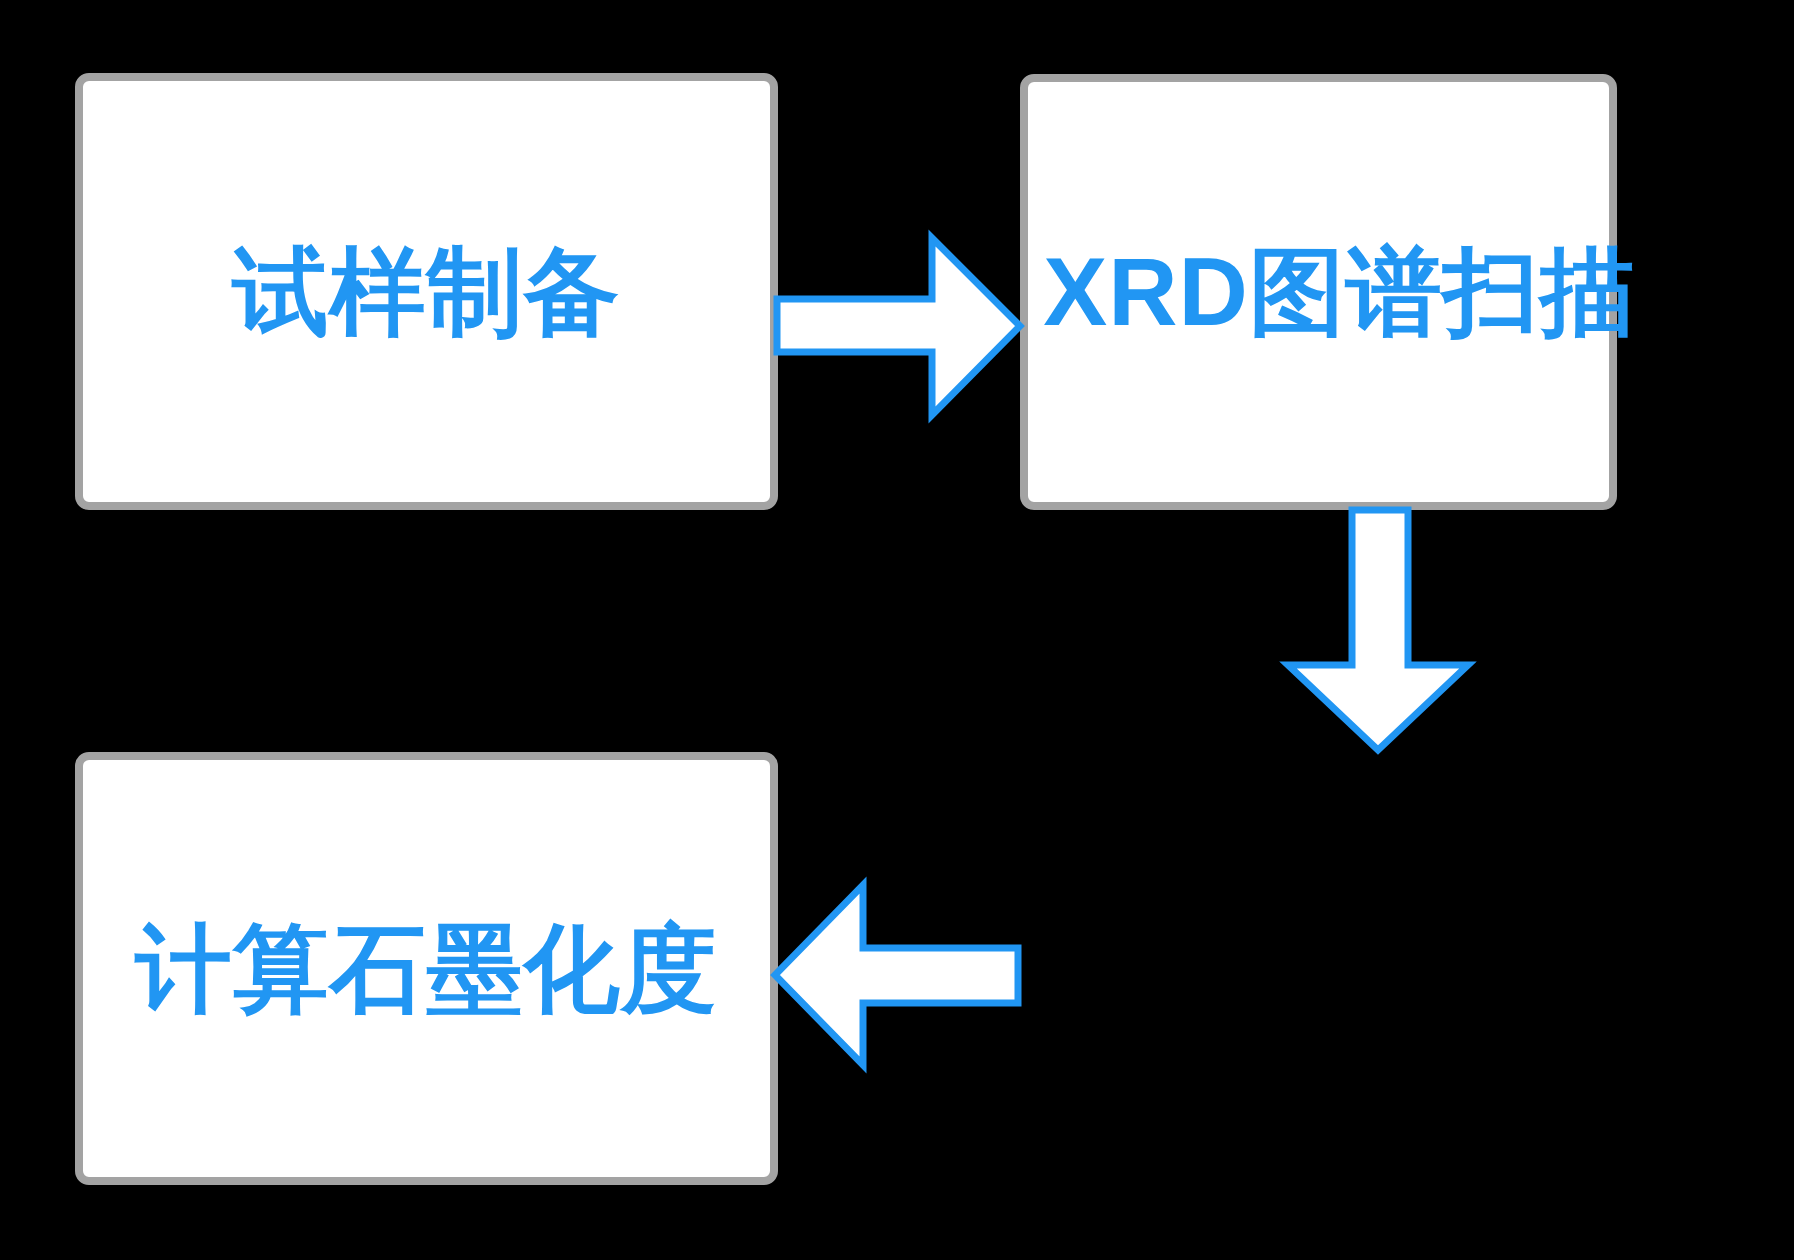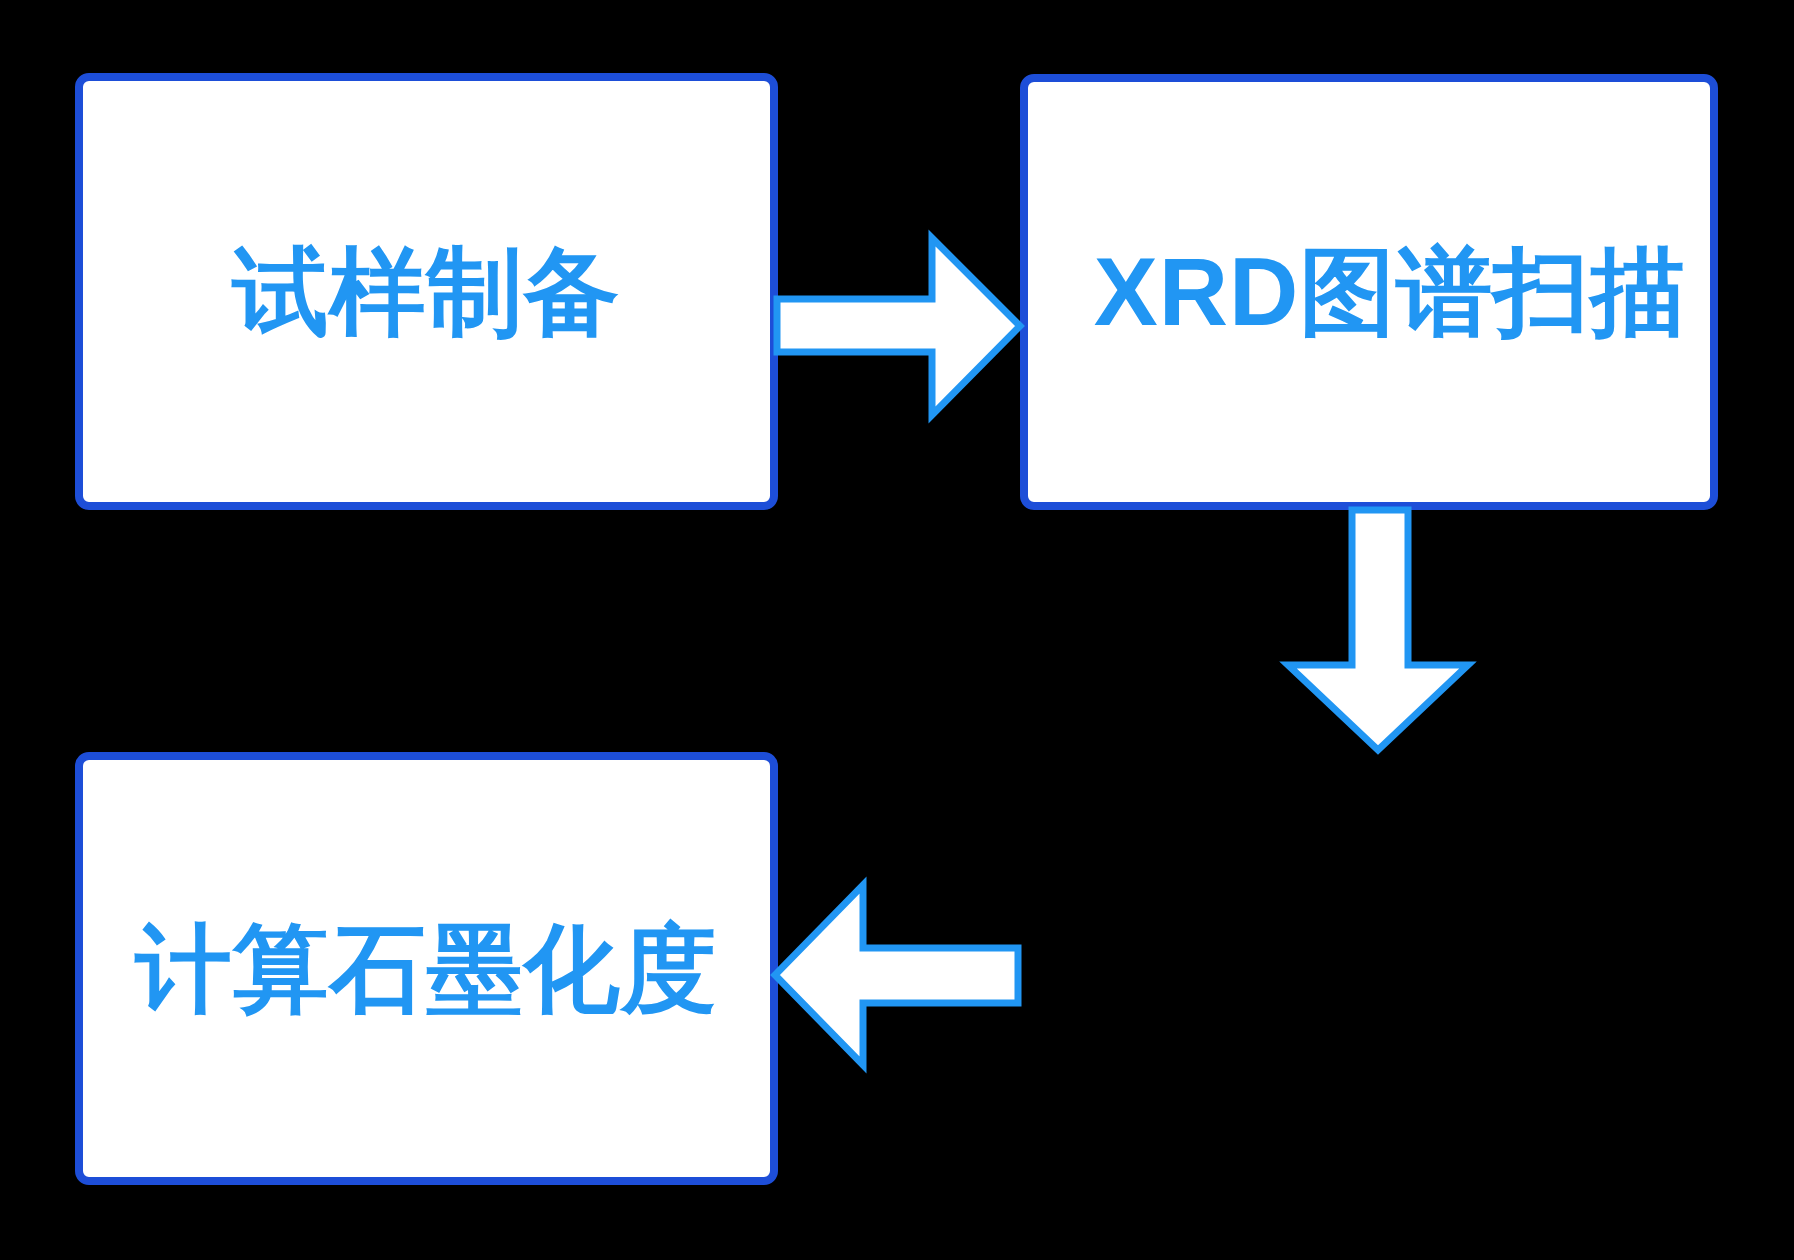--- a/index.html
+++ b/index.html
@@ -12,37 +12,37 @@
     width: 1794px;
     height: 1260px;
     background: #000000;
     overflow: hidden;
     font-family: "Liberation Sans", "DejaVu Sans", sans-serif;
   }
   .node {
     position: absolute;
     box-sizing: border-box;
     background: #ffffff;
-    border: 8px solid #1d4ed8;
+    border: 8px solid #a3a3a3;
     border-radius: 14px;
     display: flex;
     align-items: center;
     justify-content: center;
     text-align: center;
   }
   .node .label {
     color: #2196f3;
     font-weight: 700;
     font-size: 96px;
     line-height: 1;
     letter-spacing: 1px;
     white-space: nowrap;
   }
   #node-sample-preparation      { left: 75px;   top: 73px;  width: 703px; height: 437px; }
-  #node-xrd-pattern-scan        { left: 1020px; top: 74px;  width: 698px; height: 436px; padding-left: 43px; }
+  #node-xrd-pattern-scan        { left: 1020px; top: 74px;  width: 597px; height: 436px; padding-left: 43px; }
   #node-peak-fitting            { left: 1018px; top: 750px; width: 700px; height: 436px; }
   #node-calc-graphitization     { left: 75px;   top: 752px; width: 703px; height: 433px; }
   .arrows-overlay {
     position: absolute;
     left: 0;
     top: 0;
     width: 1794px;
     height: 1260px;
     pointer-events: none;
   }

